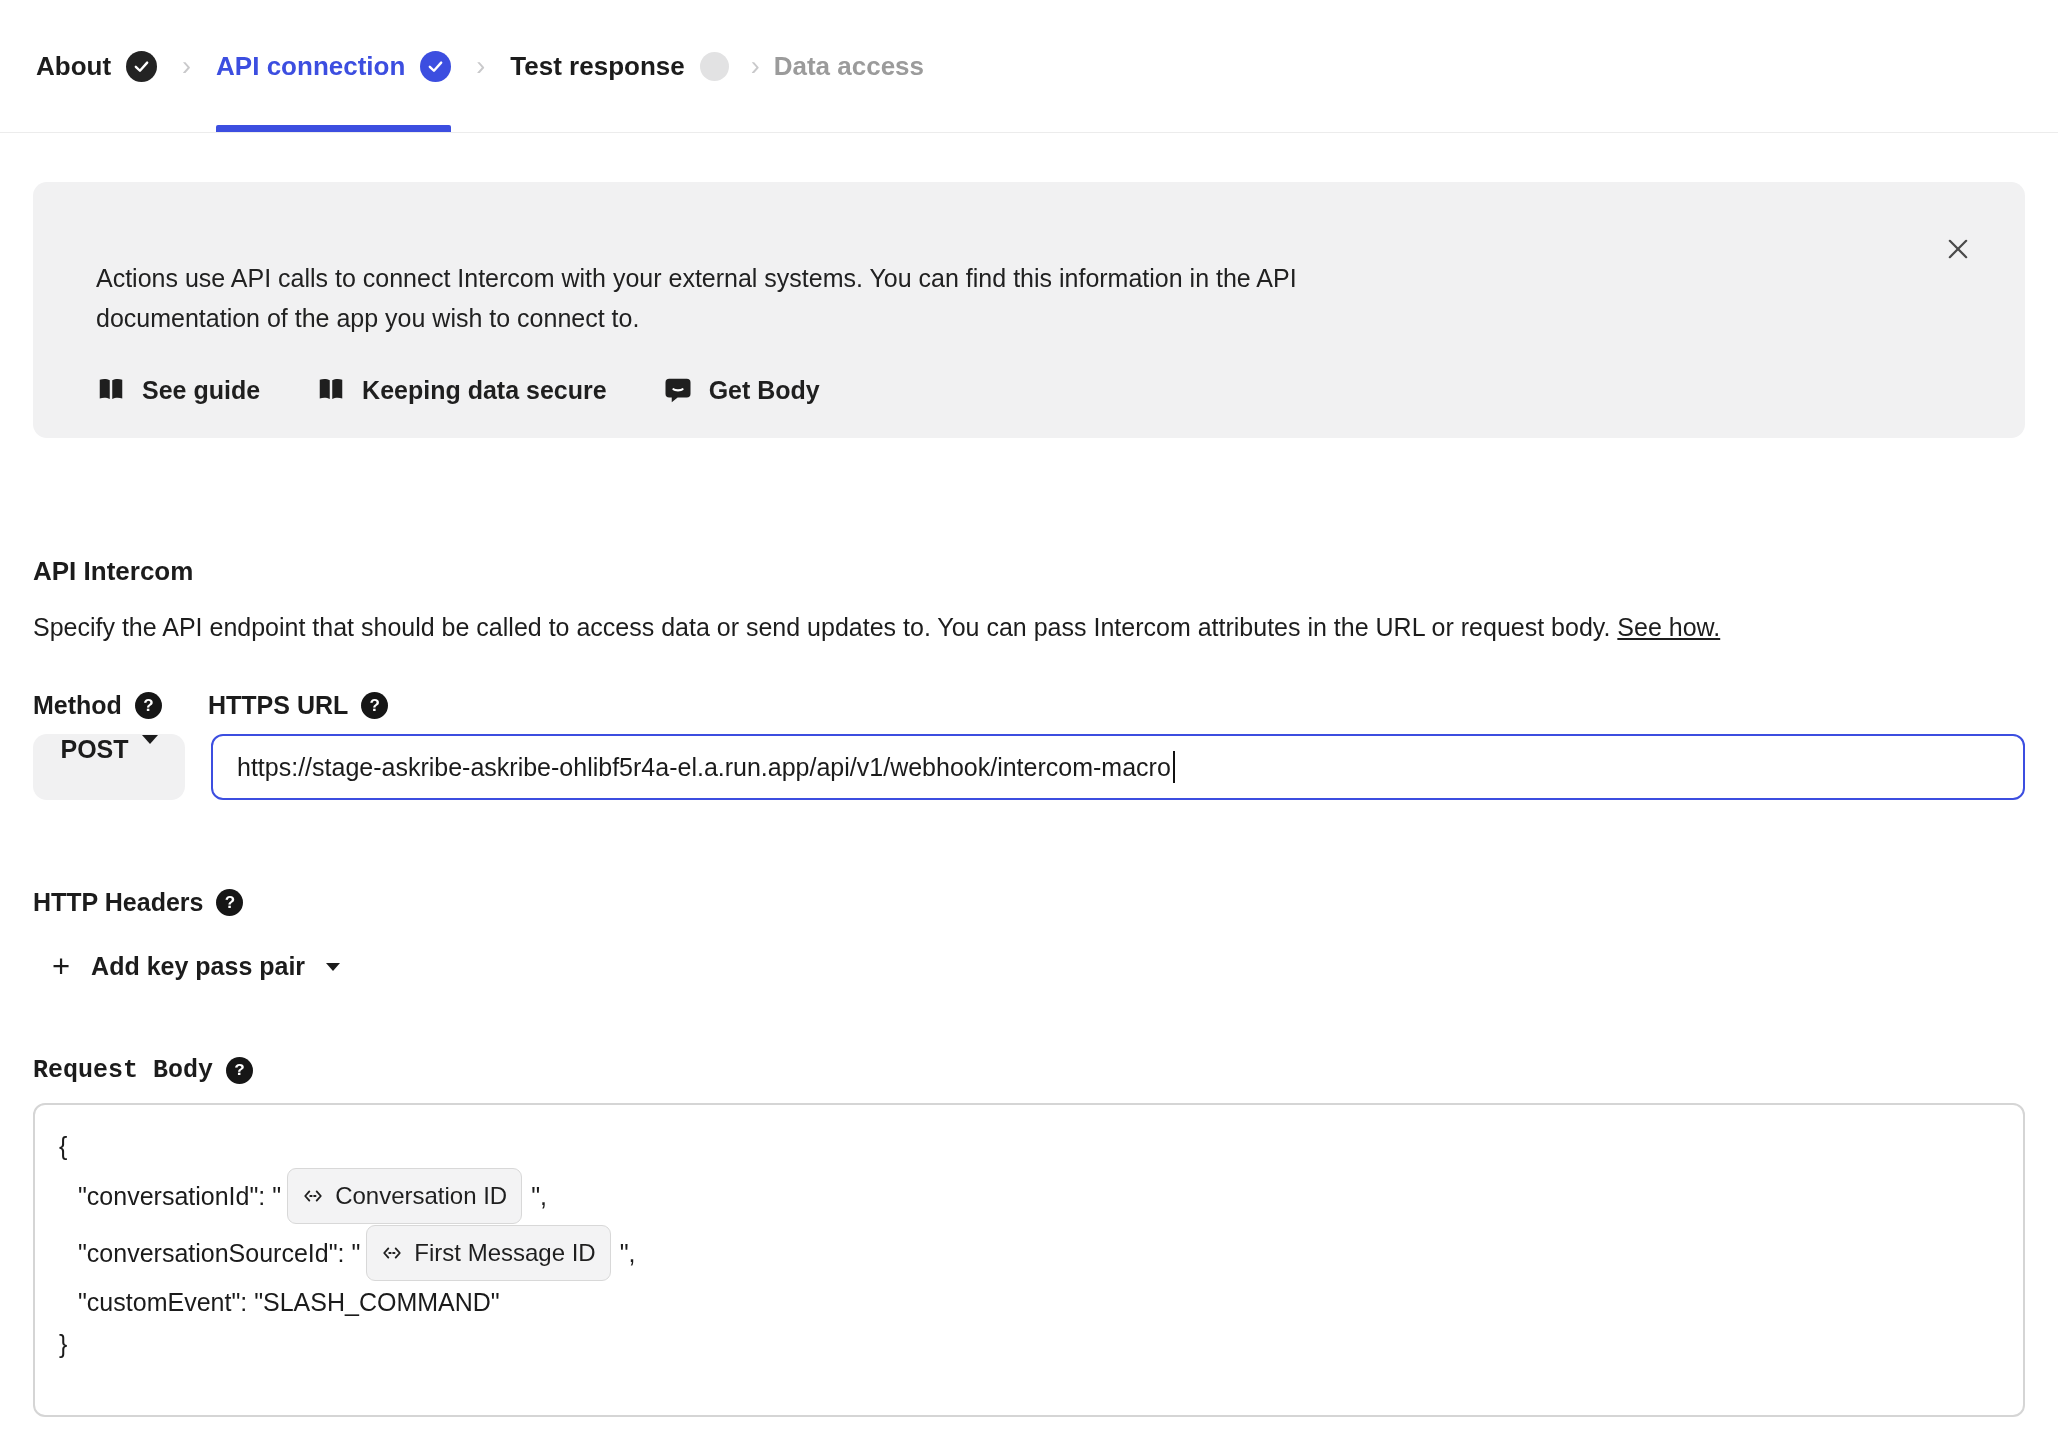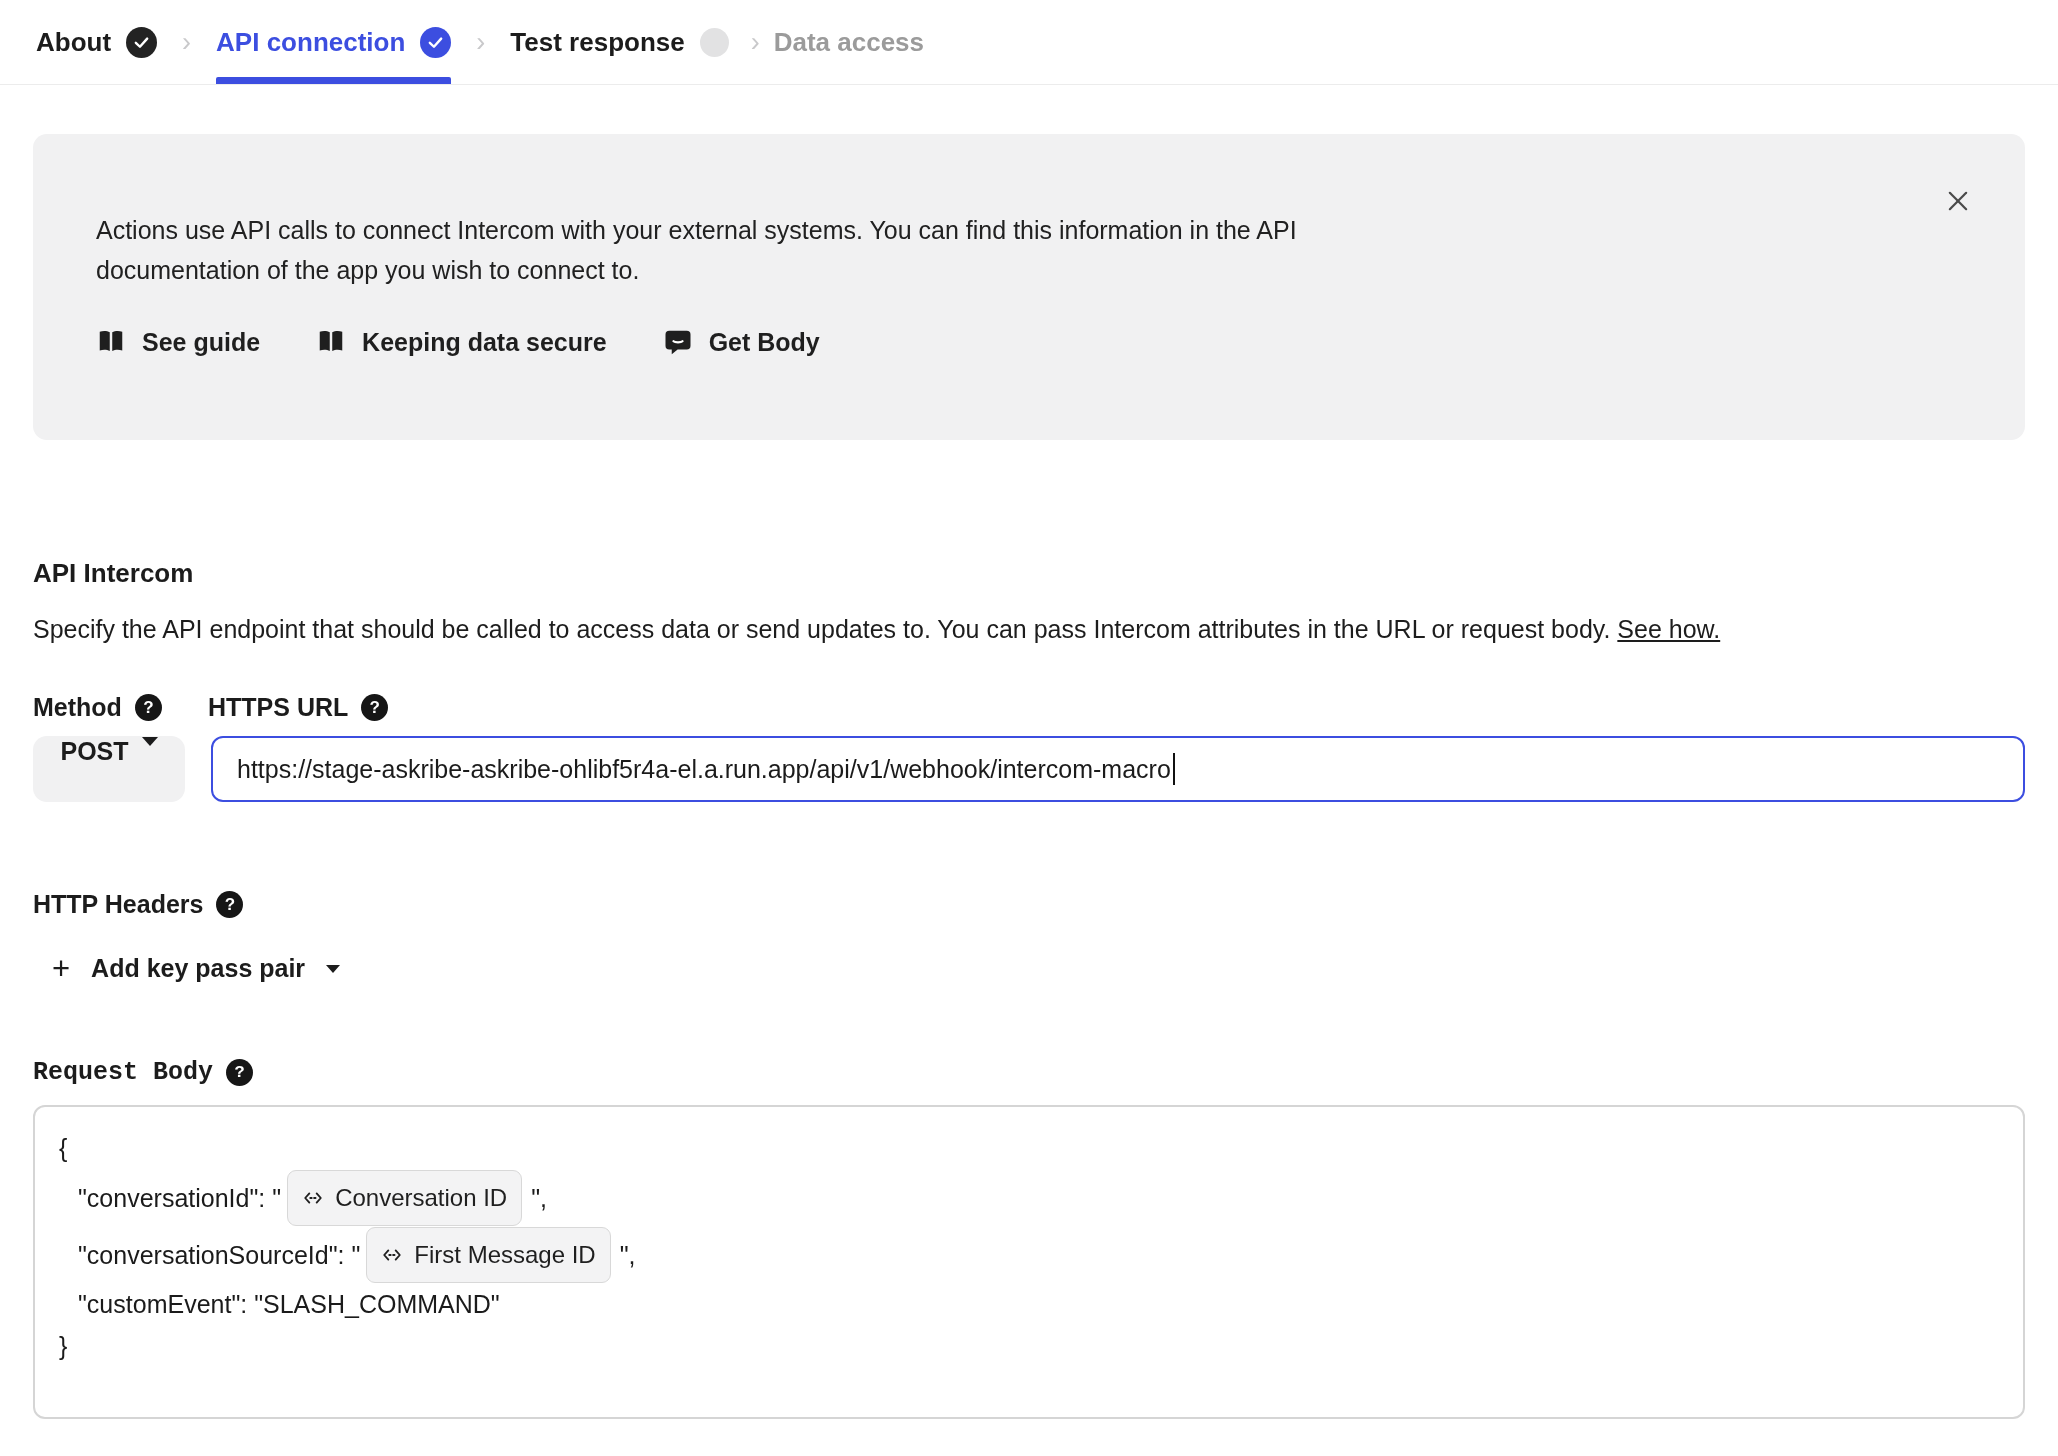--- a/index.html
+++ b/index.html
@@ -15,21 +15,21 @@
     width:2058px;height:1456px;
     background:#fff;
     font-family:"Liberation Sans", sans-serif;
     color:var(--ink,#1c1c1c);
     overflow:hidden;
   }
 
   
   .stepper{
     display:flex;align-items:center;
-    height:85px;padding:0 36px;
+    height:133px;padding:0 36px;
     border-bottom:1px solid #ececec;
   }
   .step{
     display:flex;align-items:center;gap:15px;
     height:100%;position:relative;
     font-size:26px;font-weight:700;
     cursor:pointer;white-space:nowrap;
   }
   .step .step-label{color:var(--ink,#1c1c1c);}
   .step.active .step-label{color:var(--accent,#3c4ee0);}
@@ -51,21 +51,21 @@
   .sep{
     color:#c9c9cb;font-size:27px;font-weight:400;
     margin:0 25px;user-select:none;
   }
   .sep.tight{margin:0 14px 0 22px;}
 
   
   .banner{
     position:relative;
     margin:49px 33px 0;
-    height:306px;
+    height:256px;
     background:var(--banner-bg,#f1f1f2);
     border-radius:14px;
     padding:76px 65px 0 63px;
   }
   .banner-text{font-size:25px;line-height:40px;color:#212121;}
   .banner-close{
     position:absolute;top:50px;right:50px;
     width:34px;height:34px;border:none;background:transparent;
     display:flex;align-items:center;justify-content:center;
     cursor:pointer;padding:0;

